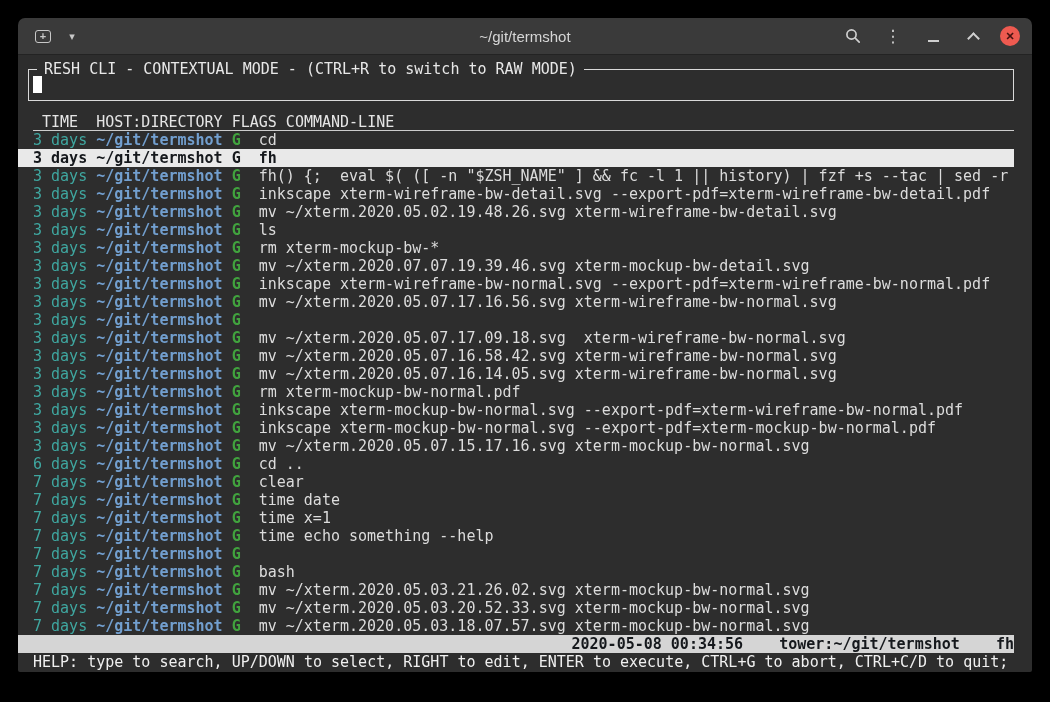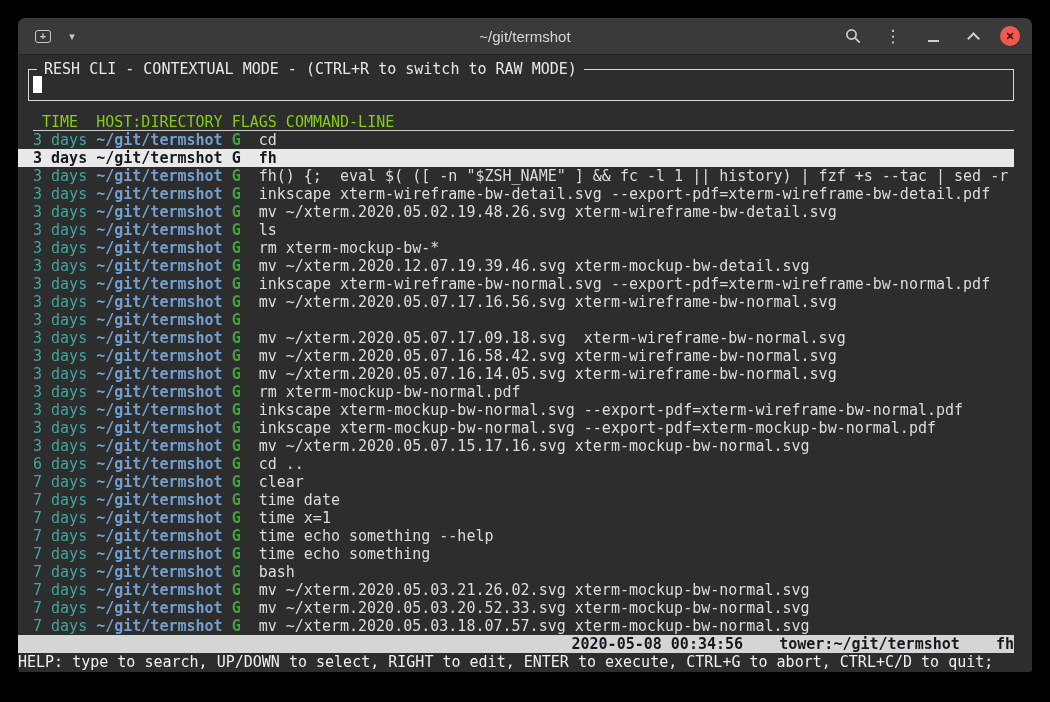--- a/index.html
+++ b/index.html
@@ -66,36 +66,36 @@
     border:1px solid #d9d9d9;
   }
   .box-title{
     position:absolute;top:-10px;left:8px;background:var(--terminal-bg);
     padding:0 7px;color:#e8e8e8;white-space:pre;
   }
   .cursor{
     position:absolute;left:4px;top:6px;width:9px;height:17px;background:#ffffff;
   }
   .hist-header{
-    margin:12px 0 0 15px;height:18px;white-space:pre;color:#84cc16;
+    margin:12px 0 0 15px;height:18px;white-space:pre;color:#e5e5e5;
     border-bottom:1px solid #cccccc;
   }
   .rows{display:block;}
   .row{display:flex;height:18px;padding-left:15px;white-space:pre;}
   .row.selected{background:var(--selected-bg);}
   .row.selected span{color:var(--selected-fg) !important;font-weight:bold;}
   .c-time{display:inline-block;width:6ch;margin-right:1ch;color:var(--time);flex:none;}
   .c-dir{display:inline-block;width:14ch;margin-right:1ch;color:var(--directory);font-weight:bold;flex:none;}
   .c-flag{display:inline-block;width:1ch;margin-right:2ch;color:var(--flag);font-weight:bold;flex:none;}
   .c-cmd{white-space:pre;color:#dcdcdc;overflow:hidden;text-align:right;}
   .statusbar{
     height:18px;background:var(--status-bg);color:var(--status-fg);
     font-weight:bold;white-space:pre;padding-left:15px;overflow:hidden;text-align:right;
   }
-  .helpline{height:18px;white-space:pre;color:#f0f0f0;overflow:hidden;}
+  .helpline{height:18px;white-space:pre;padding-left:15px;color:#f0f0f0;overflow:hidden;}
 </style>
 </head>
 <body>
 
 <div class="stage">
   <div class="window">
 
     <div class="titlebar">
       <div class="tb-left">
         <button class="tb-btn">
@@ -186,21 +186,21 @@
     <span class="c-time">3 days</span>
     <span class="c-dir">~/git/termshot</span>
     <span class="c-flag">G</span>
     <span class="c-cmd">rm xterm-mockup-bw-*</span>
   </div>
 
   <div class="row">
     <span class="c-time">3 days</span>
     <span class="c-dir">~/git/termshot</span>
     <span class="c-flag">G</span>
-    <span class="c-cmd">mv ~/xterm.2020.12.07.19.39.46.svg xterm-mockup-bw-detail.svg</span>
+    <span class="c-cmd">mv ~/xterm.2020.07.07.19.39.46.svg xterm-mockup-bw-detail.svg</span>
   </div>
 
   <div class="row">
     <span class="c-time">3 days</span>
     <span class="c-dir">~/git/termshot</span>
     <span class="c-flag">G</span>
     <span class="c-cmd">inkscape xterm-wireframe-bw-normal.svg --export-pdf=xterm-wireframe-bw-normal.pdf</span>
   </div>
 
   <div class="row">
@@ -297,21 +297,20 @@
     <span class="c-time">7 days</span>
     <span class="c-dir">~/git/termshot</span>
     <span class="c-flag">G</span>
     <span class="c-cmd">time echo something --help</span>
   </div>
 
   <div class="row">
     <span class="c-time">7 days</span>
     <span class="c-dir">~/git/termshot</span>
     <span class="c-flag">G</span>
-    <span class="c-cmd">time echo something</span>
   </div>
 
   <div class="row">
     <span class="c-time">7 days</span>
     <span class="c-dir">~/git/termshot</span>
     <span class="c-flag">G</span>
     <span class="c-cmd">bash</span>
   </div>
 
   <div class="row">

